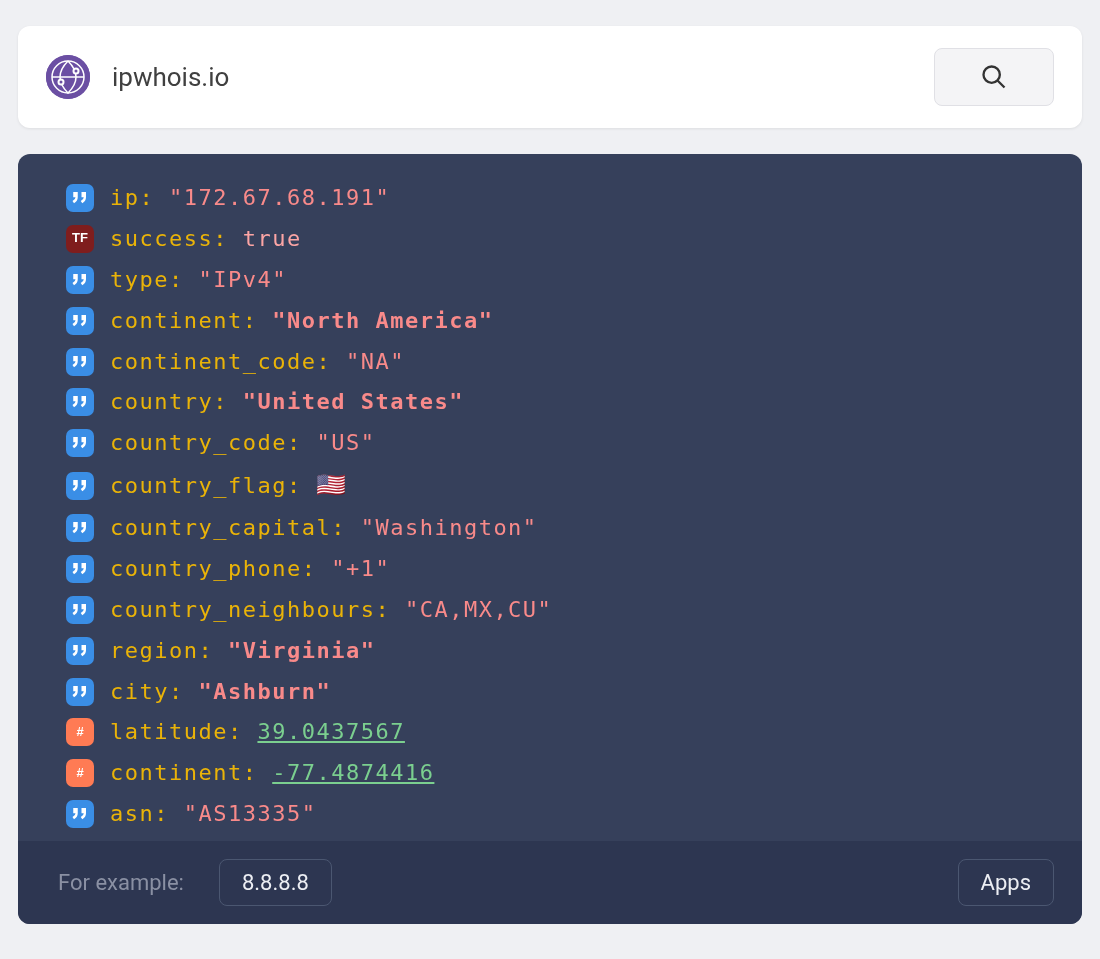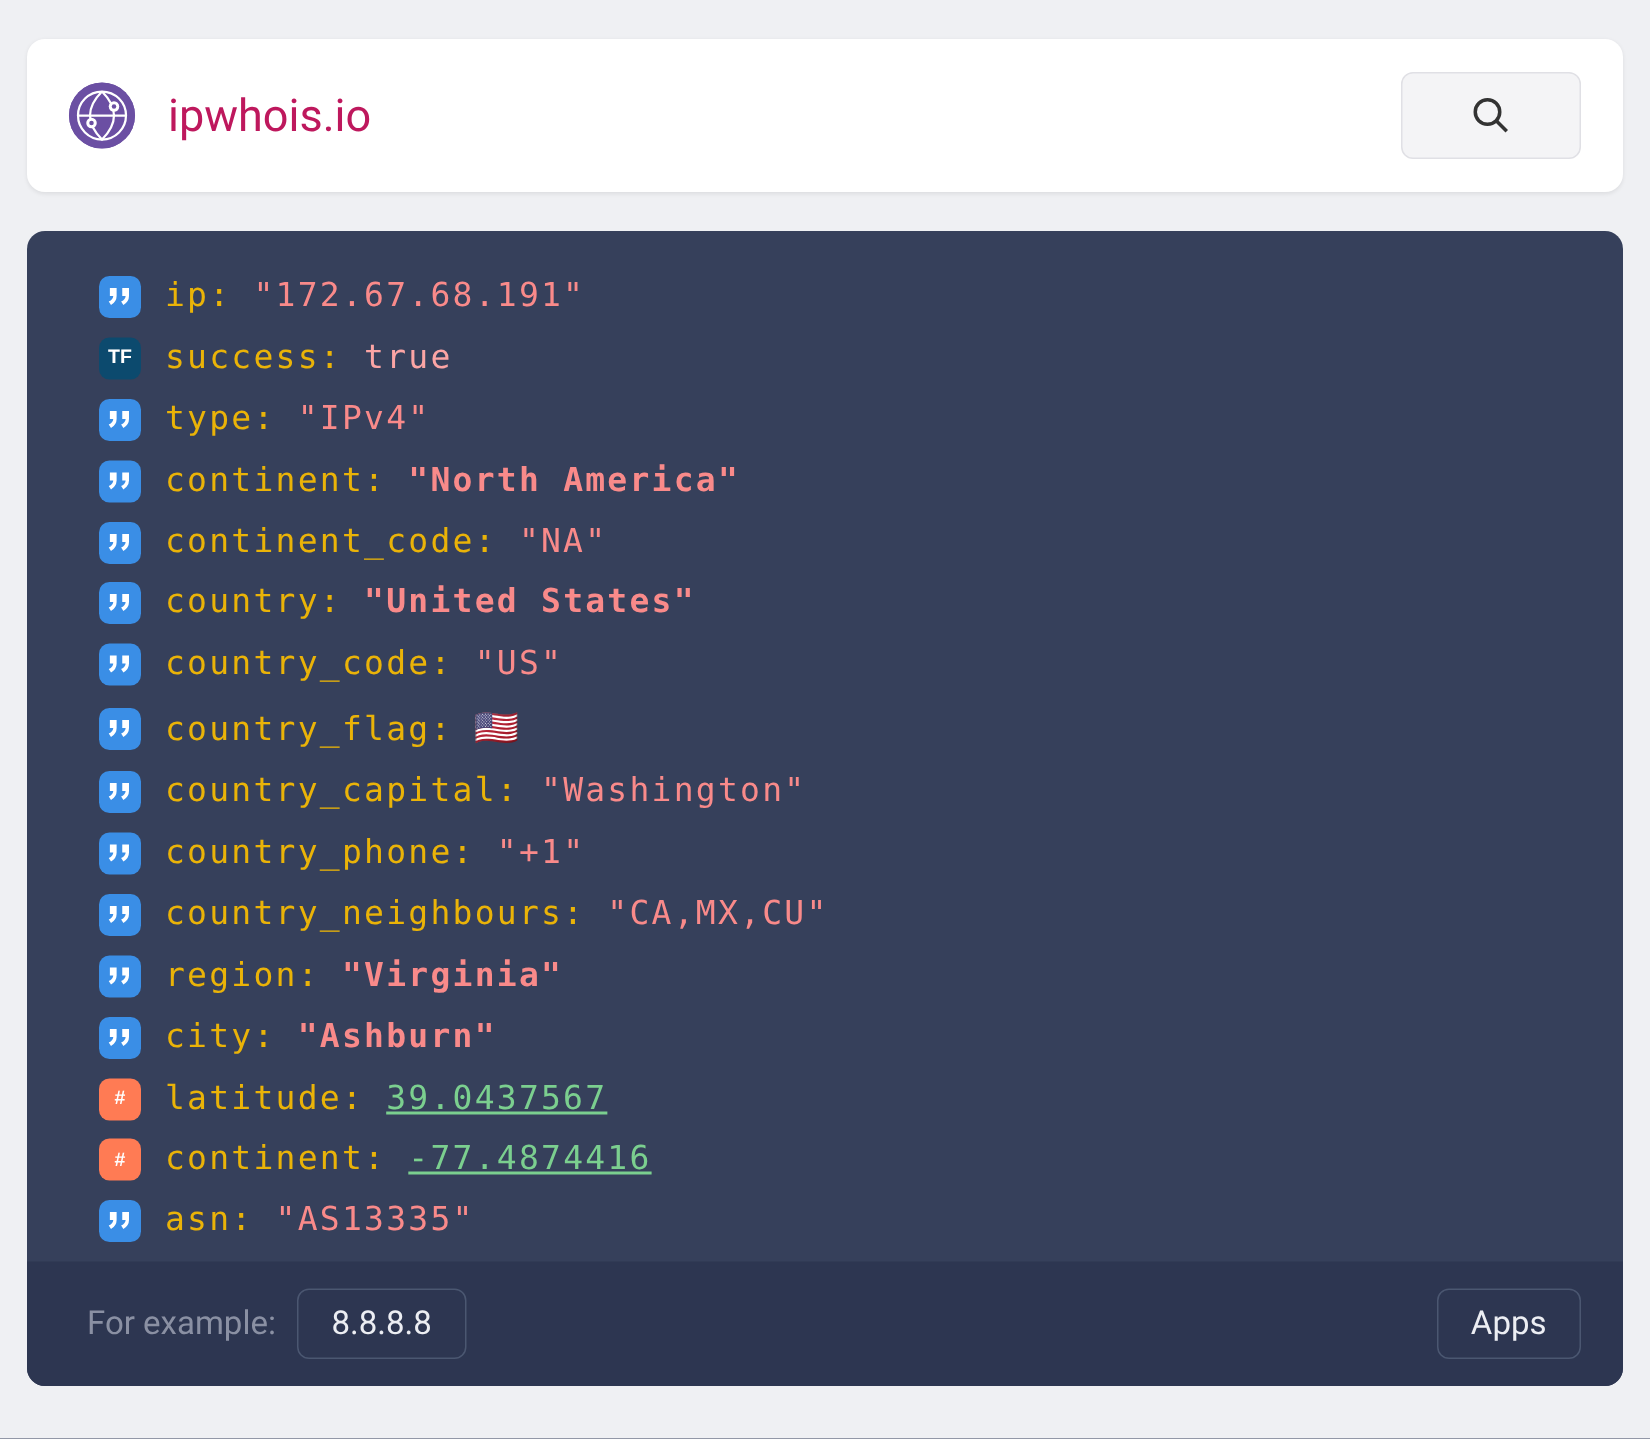--- a/index.html
+++ b/index.html
@@ -30,22 +30,22 @@
       border-radius: 50%;
       background: #6b4fa3;
       position: relative;
       flex-shrink: 0;
     }
     .logo svg {
       width: 100%;
       height: 100%;
     }
     .site-name {
-      font-size: 30px;
-      color: #be185d;
+      font-size: 26px;
+      color: #404040;
       font-weight: 400;
       flex: 1;
     }
     .search-btn {
       width: 120px;
       height: 58px;
       background: #f4f4f6;
       border: 1px solid #e0e0e5;
       border-radius: 8px;
       display: flex;
@@ -112,21 +112,21 @@
     }
     .badge-string {
       background: #3a8ee6;
     }
     .badge-string svg {
       width: 18px;
       height: 14px;
       fill: #fff;
     }
     .badge-bool {
-      background: #0c4a6e;
+      background: #7f1d1d;
     }
     .badge-number {
       background: #ff7b54;
     }
     .key {
       color: #eab308;
     }
     .val {
       white-space: pre;
     }
@@ -146,21 +146,21 @@
     .flag {
       letter-spacing: 0;
       font-size: 24px;
     }
     .footer {
       background: #2d3651;
       border-radius: 0 0 12px 12px;
       padding: 18px 28px 18px 40px;
       display: flex;
       align-items: center;
-      gap: 6px;
+      gap: 27px;
     }
     .footer-label {
       color: #8a90a3;
       font-size: 22px;
       margin-right: 8px;
     }
     .footer-btn {
       background: transparent;
       border: 1px solid #4b5771;
       color: #eceef3;

